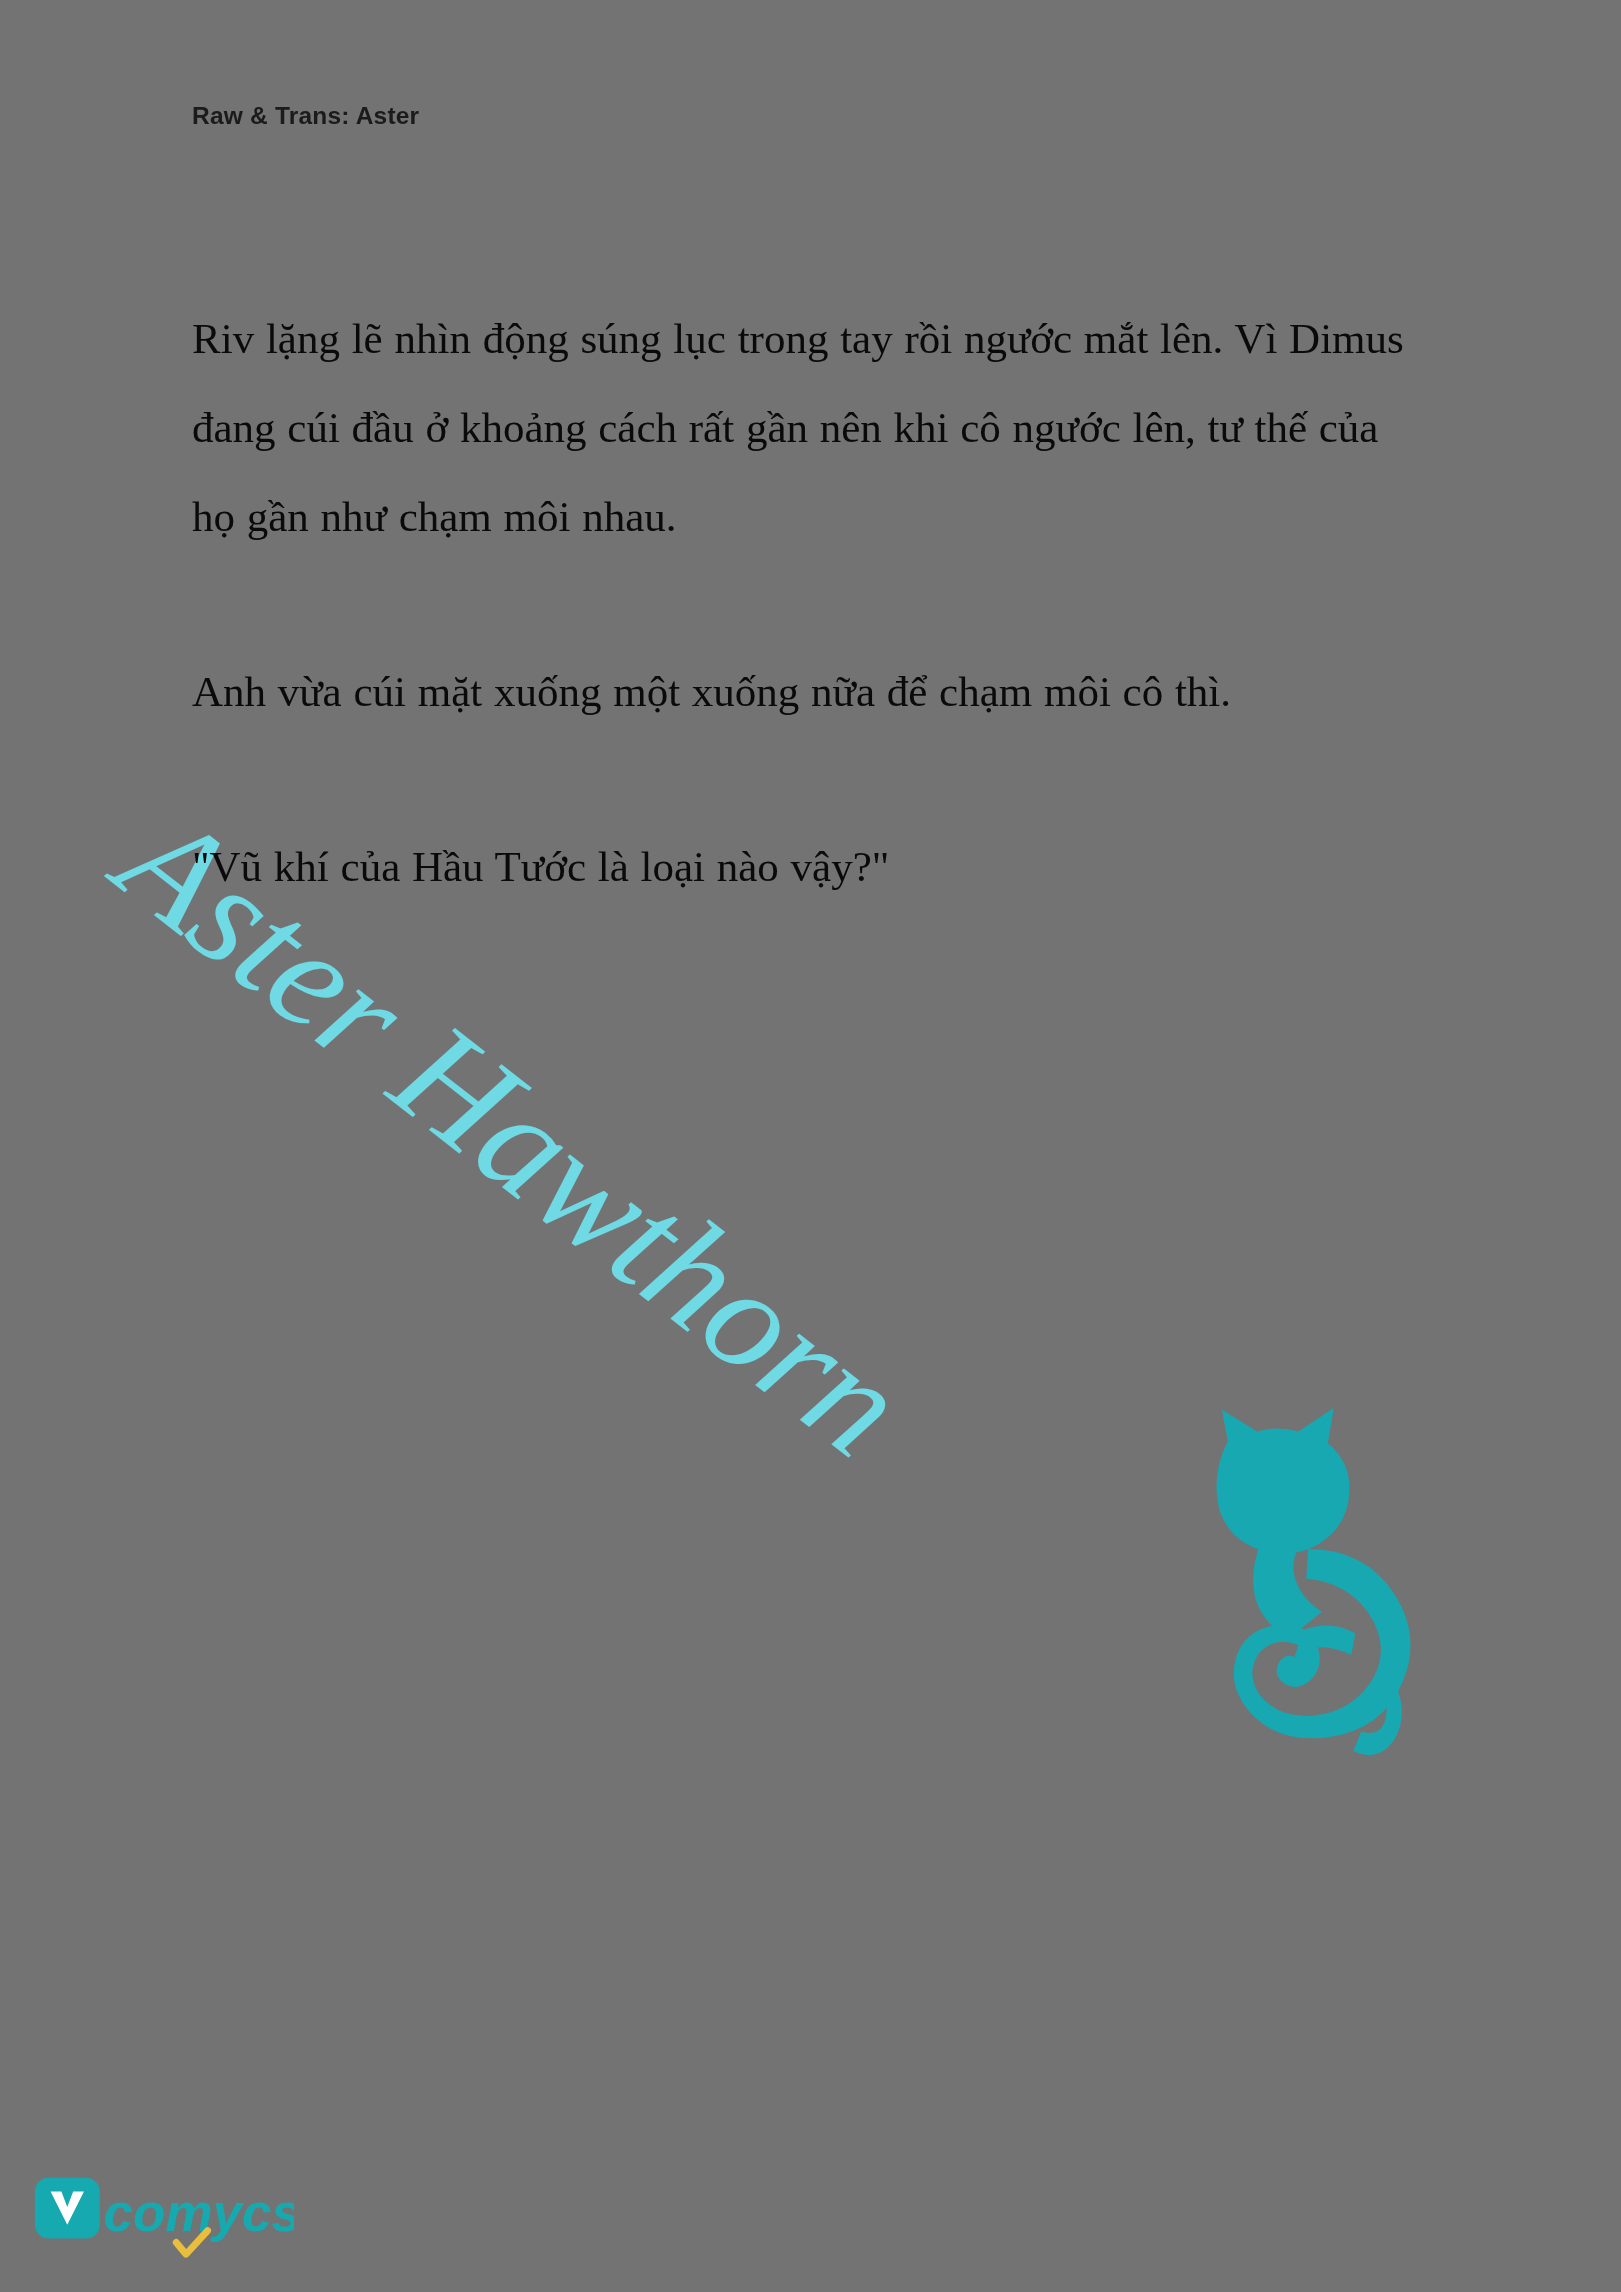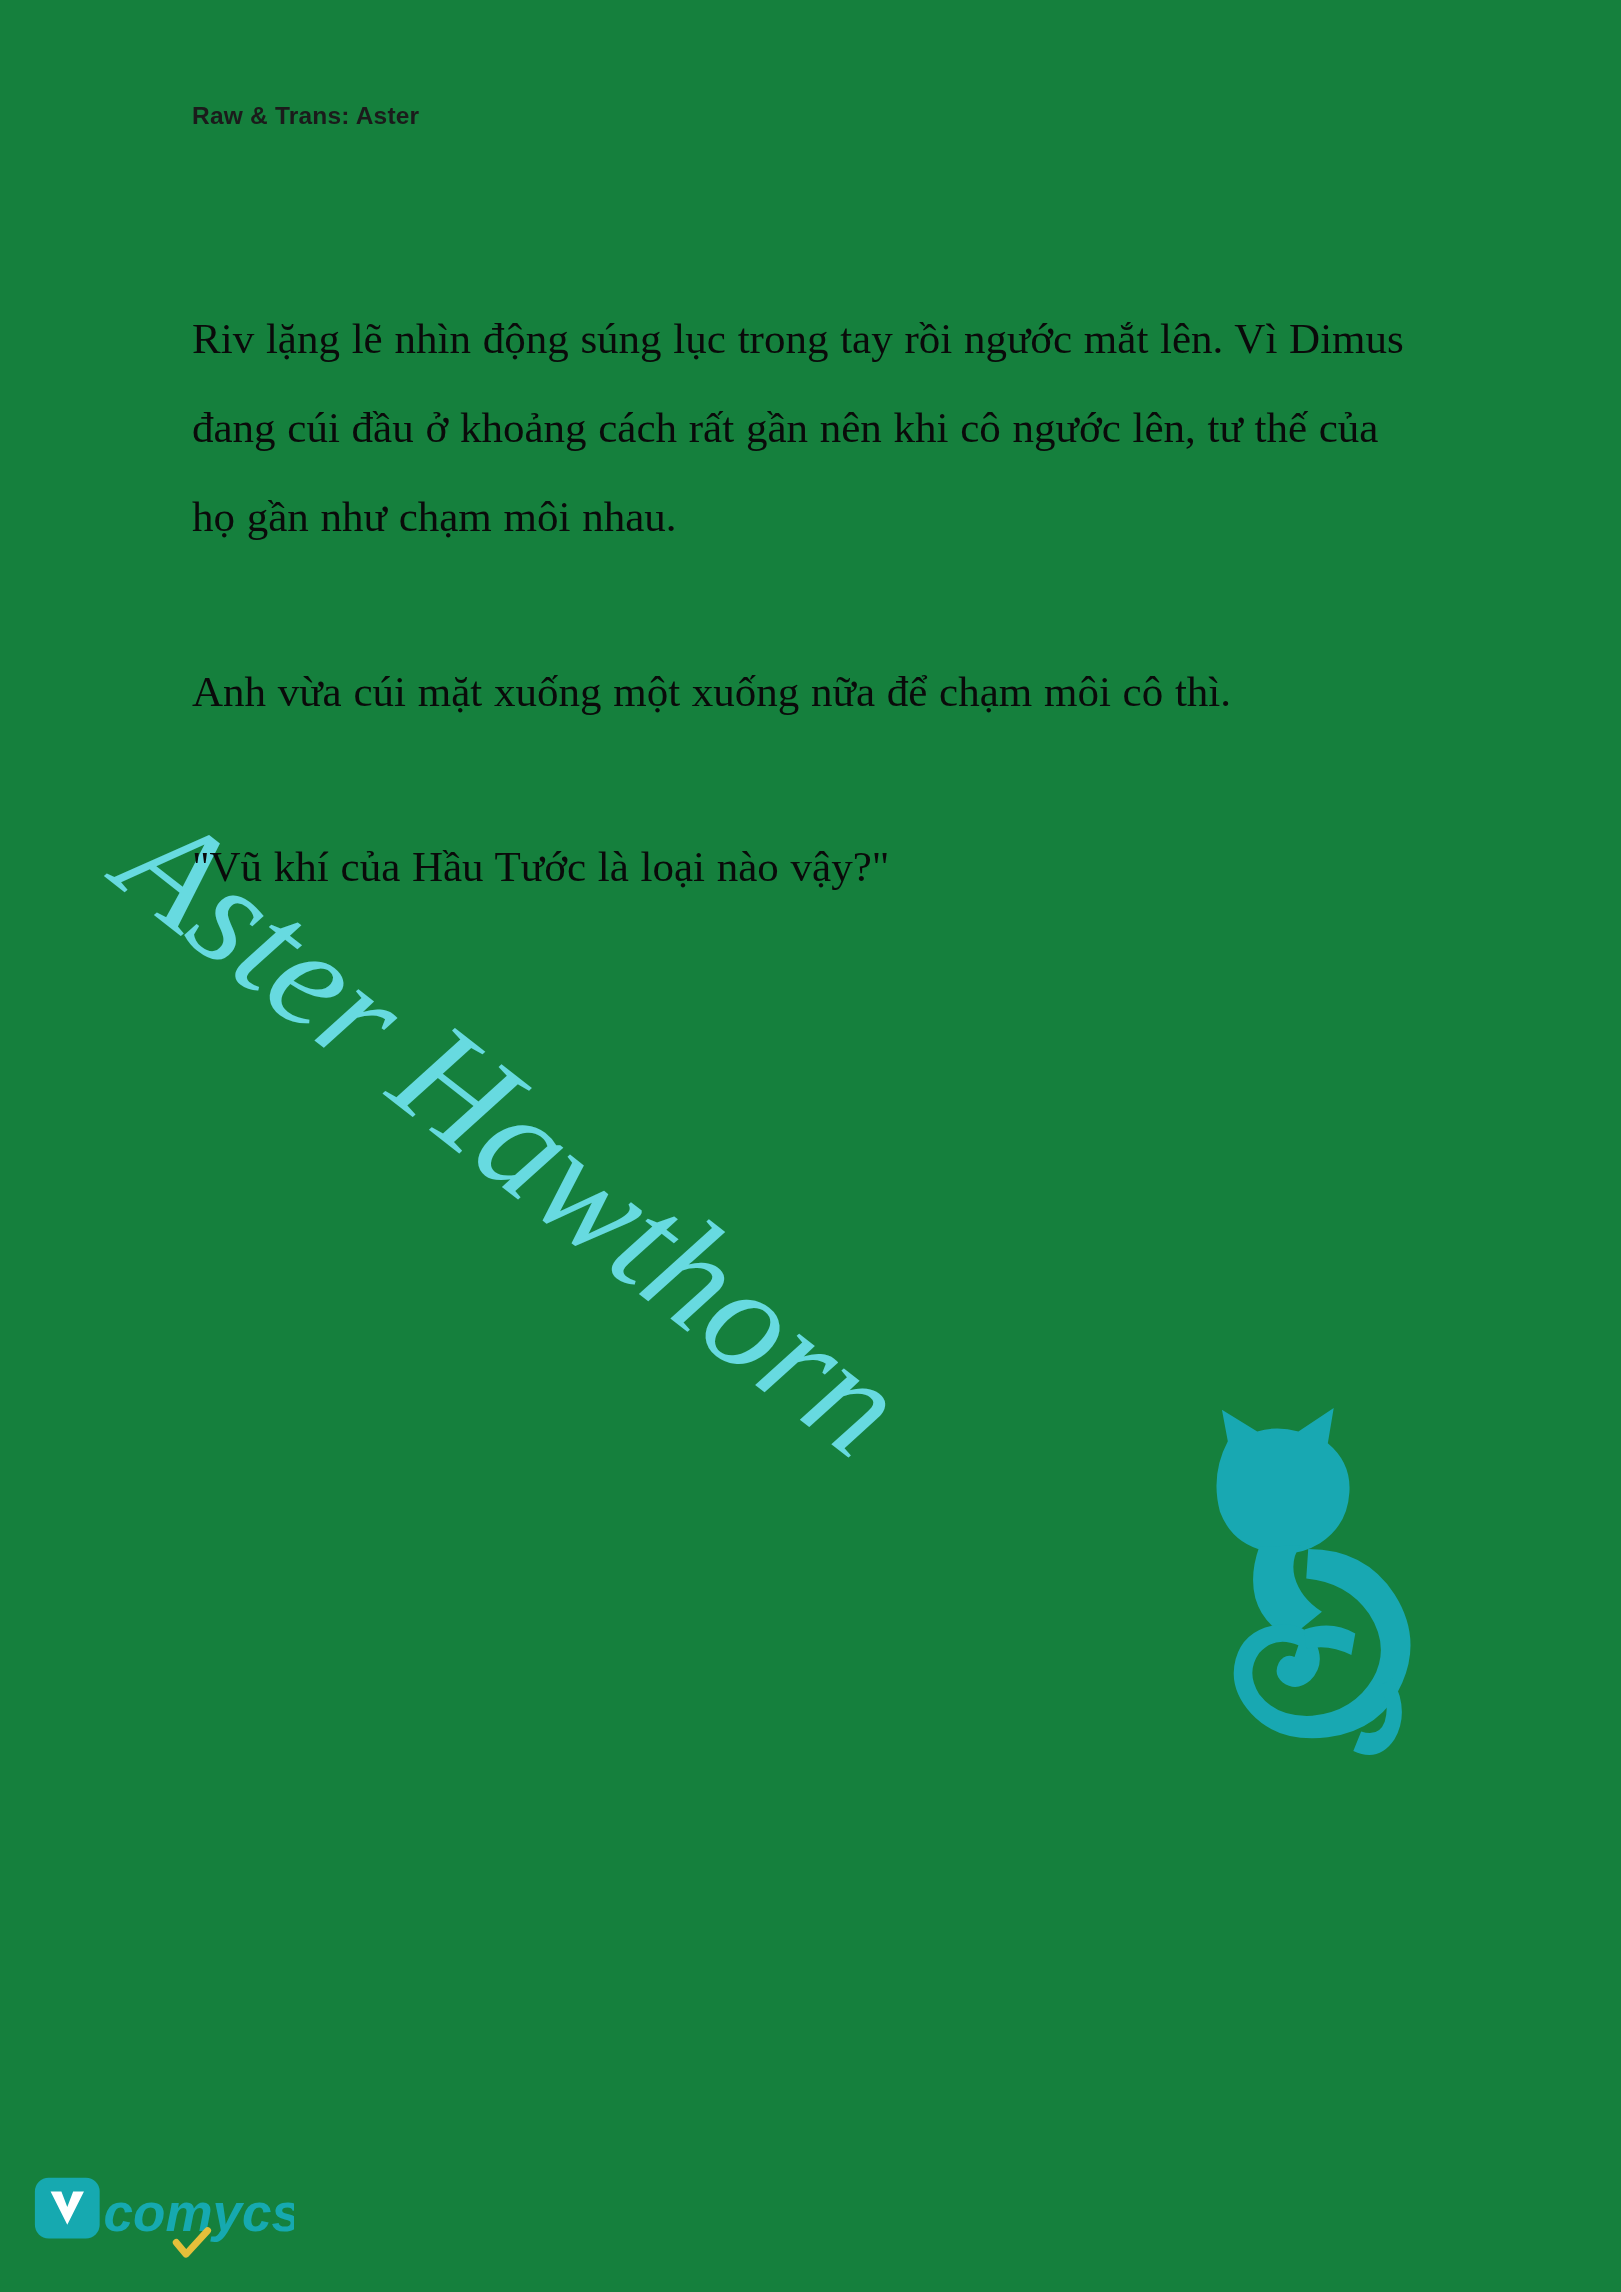--- a/index.html
+++ b/index.html
@@ -13,21 +13,21 @@
   body {
     font-family: "Liberation Serif", "DejaVu Serif", serif;
     position: relative;
     overflow: hidden;
   }
 
   .page {
     position: relative;
     width: 1621px;
     height: 2293px;
-    background: #15803d;
+    background: #737373;
     overflow: hidden;
   }
 
   
   .header {
     position: absolute;
     left: 192px;
     top: 102px;
     font-family: "Liberation Sans", "DejaVu Sans", sans-serif;
     font-size: 24.5px;

